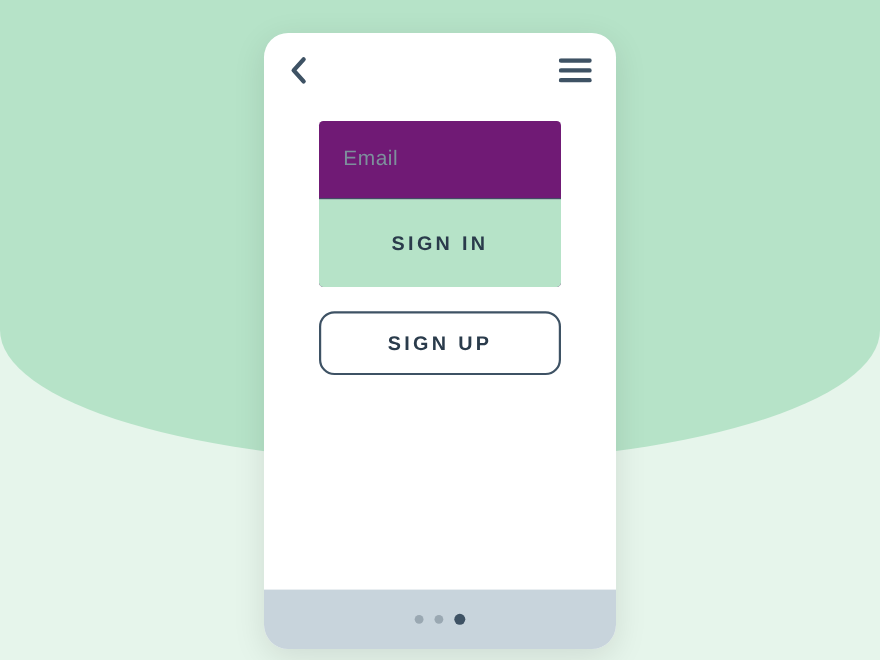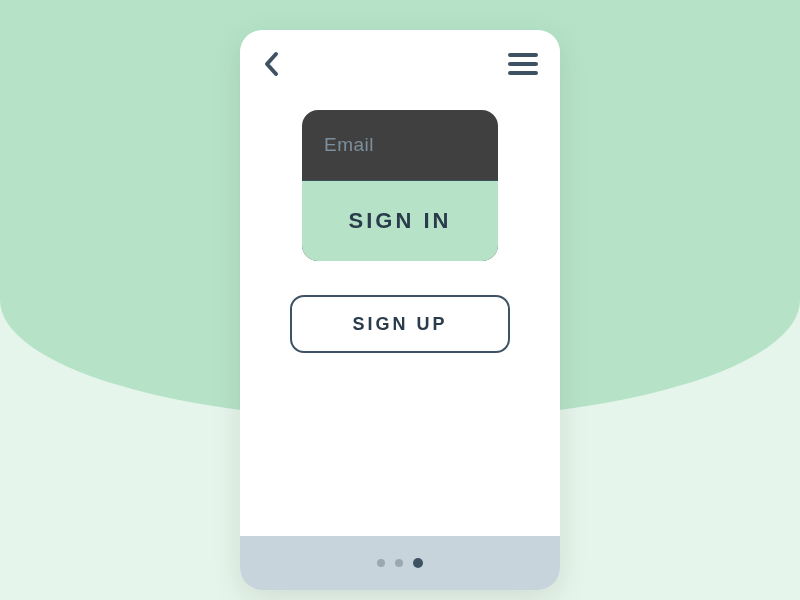--- a/index.html
+++ b/index.html
@@ -46,23 +46,23 @@
       cursor: pointer;
     }
     .content {
       flex: 1;
       display: flex;
       flex-direction: column;
       align-items: center;
       padding-top: 12px;
     }
     .card {
-      width: 196px;
-      background: #404040;
-      border-radius: 16px;
+      width: 220px;
+      background: #701a75;
+      border-radius: 4px;
       overflow: hidden;
     }
     .field {
       height: 70px;
       padding: 0 22px;
       display: flex;
       align-items: center;
       font-size: 19px;
       font-weight: 500;
       color: #7d8f9c;
@@ -77,30 +77,30 @@
       height: 1px;
       background: #3e5264;
       opacity: 0.9;
     }
     .signin-btn {
       height: 80px;
       background: #b6e3c8;
       display: flex;
       align-items: center;
       justify-content: center;
-      font-size: 22px;
+      font-size: 18px;
       font-weight: 700;
       letter-spacing: 3px;
       color: #2a3b4b;
       cursor: pointer;
       border: none;
       width: 100%;
     }
     .signup-btn {
-      margin-top: 34px;
+      margin-top: 22px;
       width: 220px;
       height: 58px;
       border: 2px solid #3e5264;
       border-radius: 14px;
       background: #ffffff;
       display: flex;
       align-items: center;
       justify-content: center;
       font-size: 18px;
       font-weight: 700;

